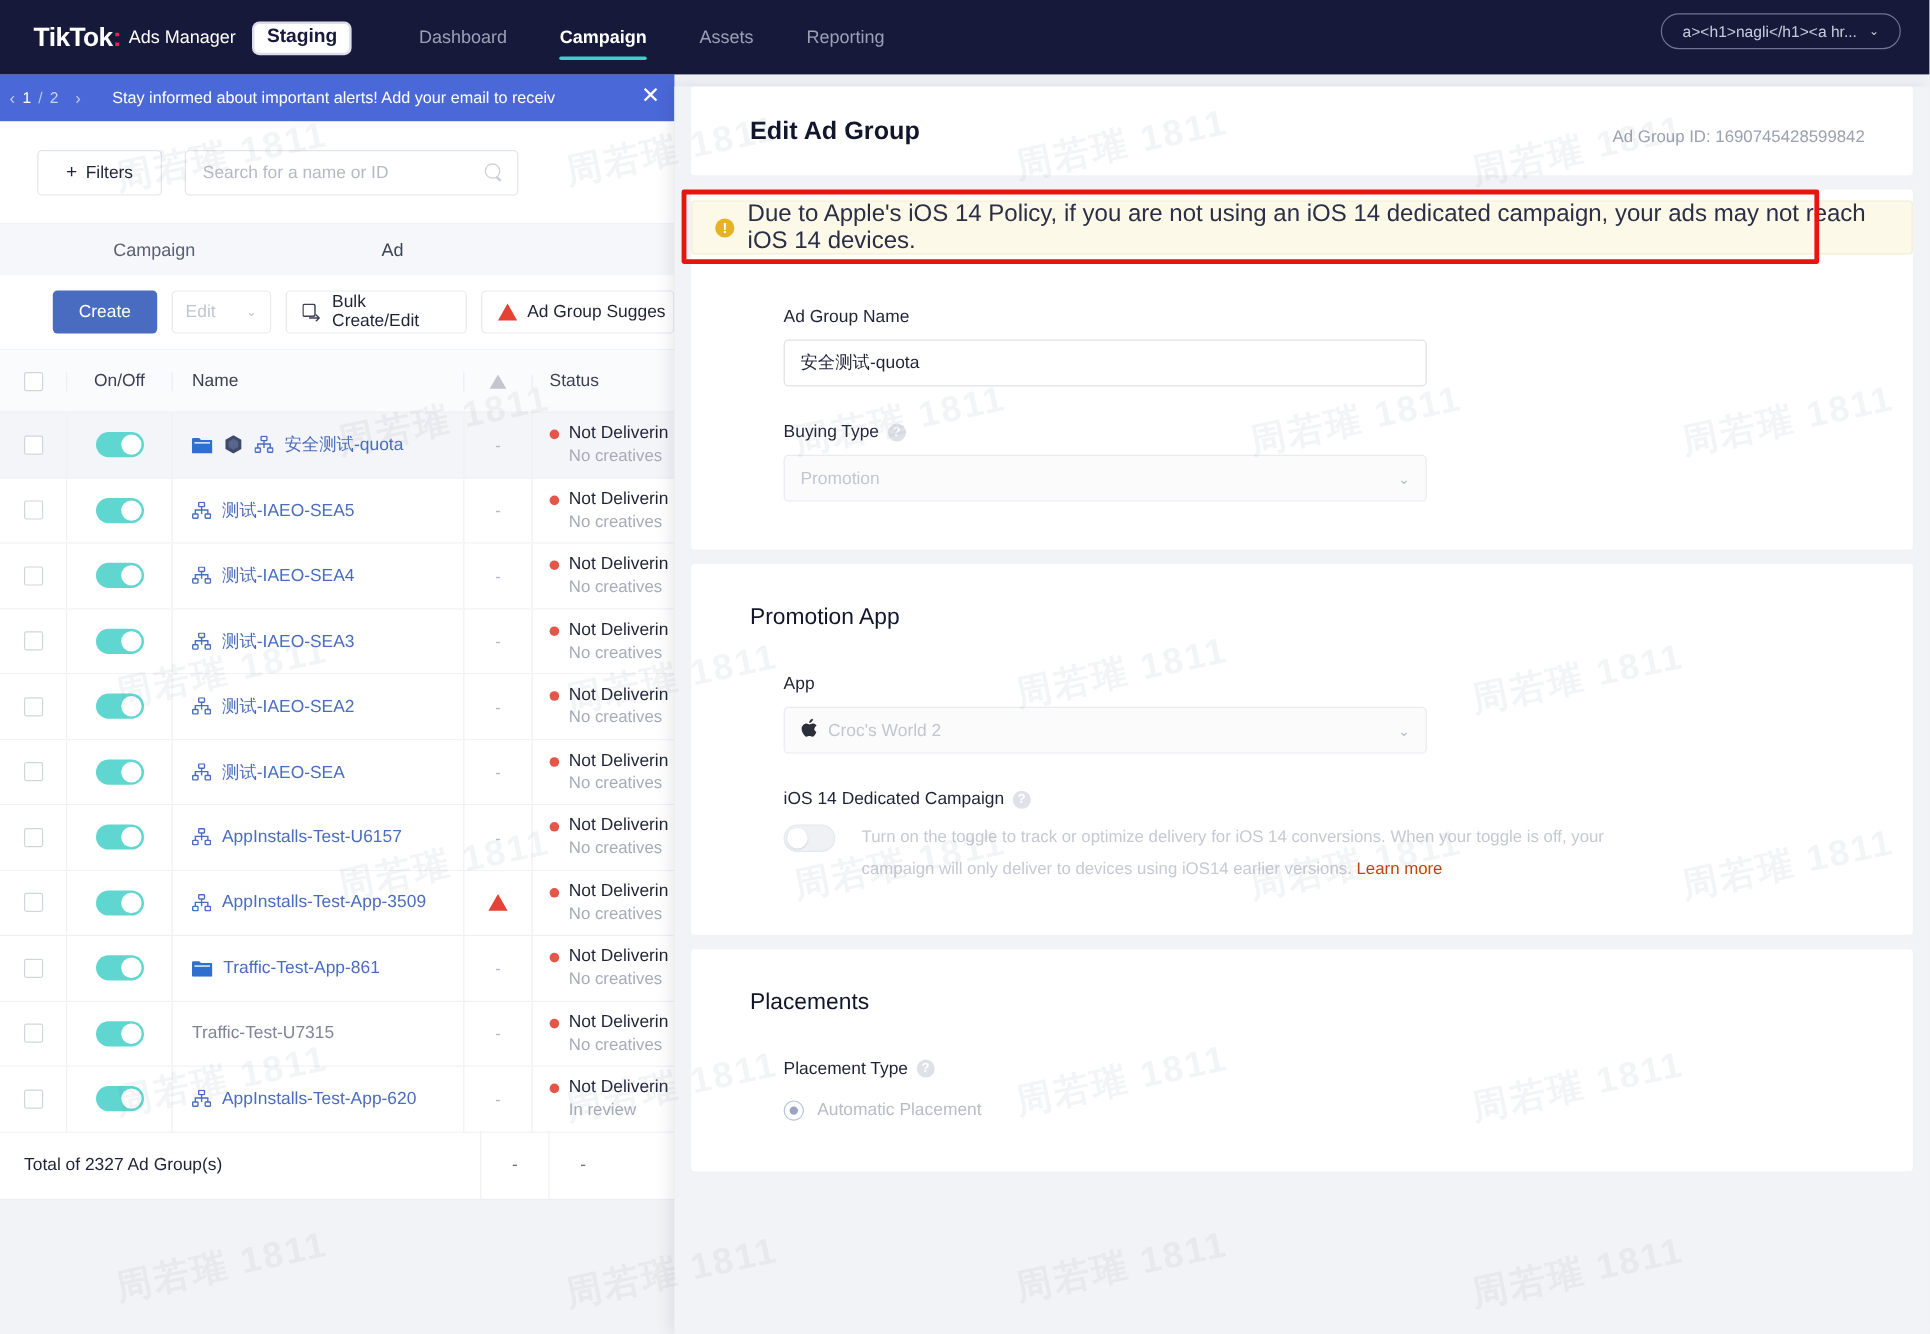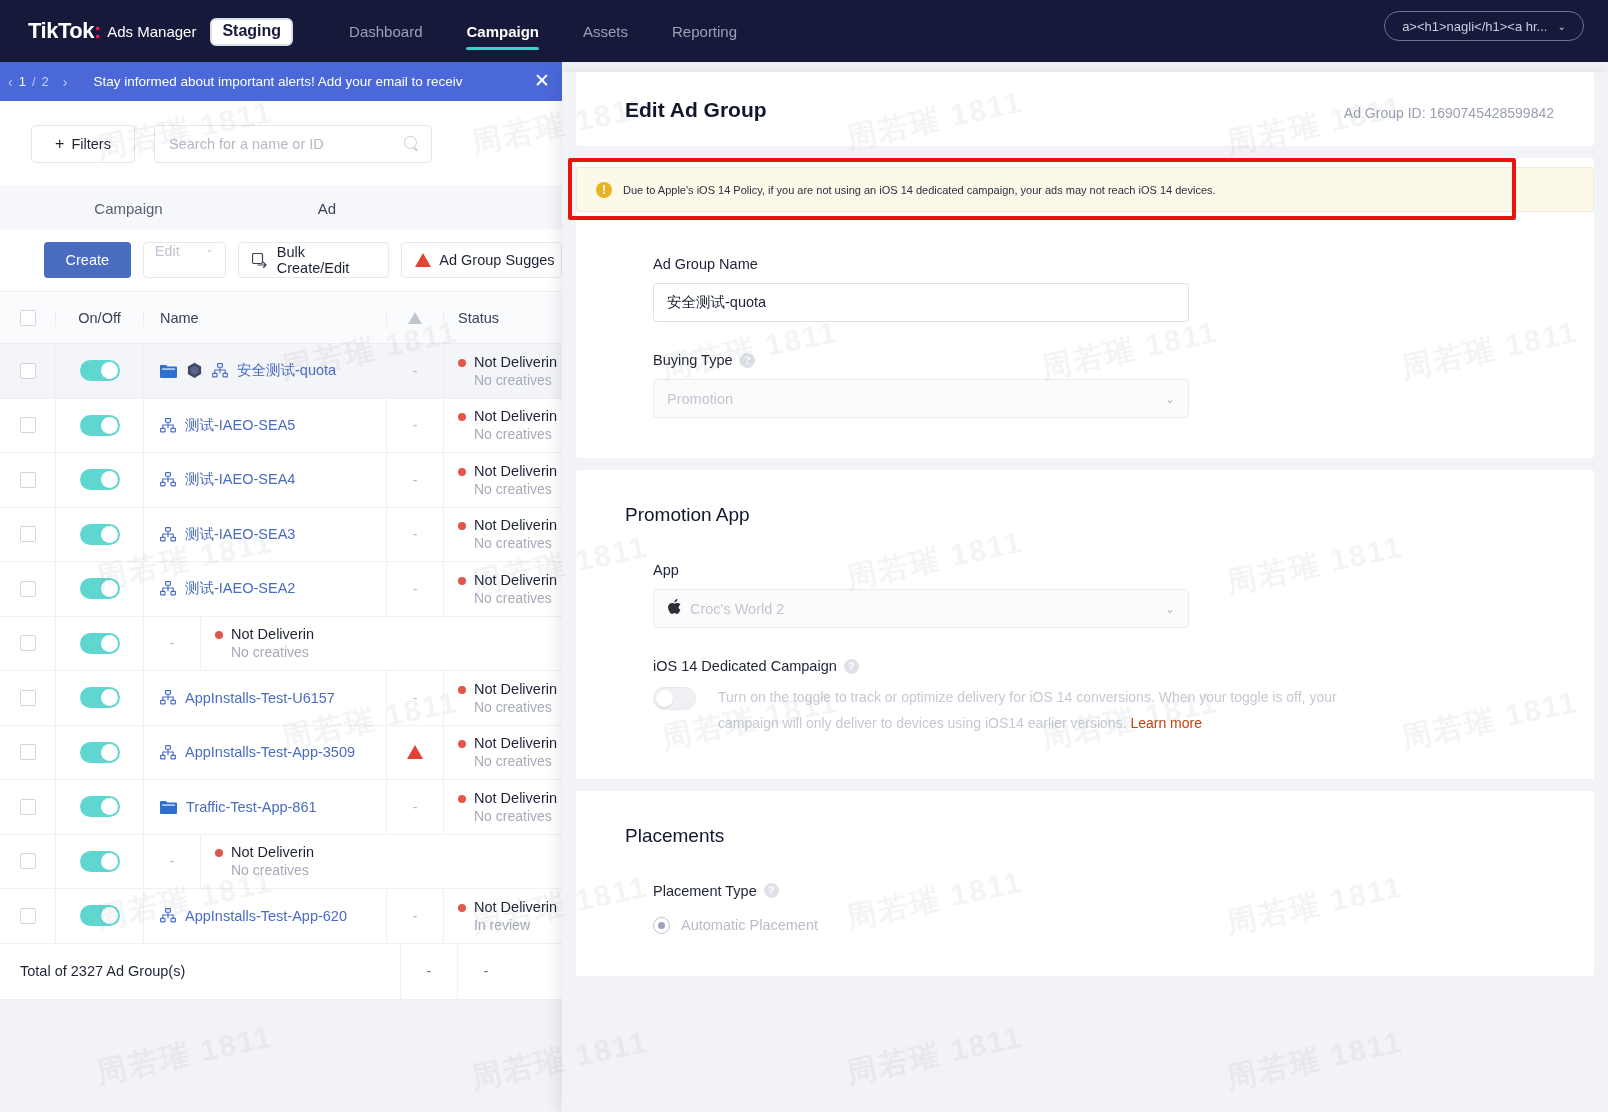--- a/index.html
+++ b/index.html
@@ -161,21 +161,21 @@
     padding-left: 28px; border-bottom: 1px solid #edeff3;
   }
   .btn-create {
     background: #4a6cc0; color: #fff; font-size: 14.5px;
     height: 36px; width: 91px; border-radius: 4px;
     display: flex; align-items: center; justify-content: center; cursor: pointer; margin-left: 16px;
   }
   .btn-edit {
     margin-left: 12px; height: 36px; width: 86px;
     border: 1px solid #e7e9ef; border-radius: 4px; background: #fff;
-    display: flex; justify-content: space-between;
+    display: flex; align-items: center; justify-content: space-between;
     padding: 0 11px; color: #c2c5d1; font-size: 14.5px; cursor: pointer;
   }
   .btn-edit .chev { font-size: 10px; }
   .btn-bulk {
     margin-left: 12px; height: 36px; padding: 0 13px;
     border: 1px solid #e7e9ef; border-radius: 4px; background: #fff;
     display: flex; align-items: center; font-size: 14.5px; color: #1f2336; cursor: pointer;
   }
   .btn-sugg {
     margin-left: 12px; height: 36px; padding: 0 13px;
@@ -279,21 +279,21 @@
     width: 1018px; height: 45px;
     background: #fdf9e8; border: 1px solid #f3ecd2; border-radius: 3px;
     display: flex; align-items: center; padding-left: 19px;
     z-index: 50;
   }
   .ios-alert .i-ico {
     width: 16px; height: 16px; border-radius: 50%; background: #e6b422;
     color: #fff; font-size: 12px; font-weight: 700; text-align: center; line-height: 16px;
     margin-right: 11px; flex: 0 0 auto;
   }
-  .ios-alert .i-txt { font-size: 11px; color: #2a2f45; }
+  .ios-alert .i-txt { font-size: 20px; color: #2a2f45; }
 
   .card.body1 { padding: 98px 0 40px 0; }
   .card.body2 { padding: 34px 0 42px 0; }
   .card.body3 { padding: 34px 0 42px 0; }
   .sec-title { font-size: 19px; color: #12162c; padding-left: 49px; margin-bottom: 36px; }
   .fld { padding-left: 77px; }
   .fld-label { font-size: 14.5px; color: #1f2336; margin-bottom: 11px; display:flex; align-items:center;}
   .qmark {
     display: inline-block; width: 15px; height: 15px; border-radius: 50%;
     background: #dfe1e8; color: #ffffff; font-size: 11px; text-align: center;
@@ -574,47 +574,30 @@
               </div>
             </div>
           </div>
           <div class="trow">
             <div class="c-check">
               <div class="chk"></div>
             </div>
             <div class="c-onoff">
               <div class="toggle"></div>
             </div>
-            <div class="c-warn">
-              <span class="dash">-</span>
-            </div>
-            <div class="c-status">
-              <div class="status-wrap">
-                <span class="dot"></span>
-                <span><span class="st-main">Not Deliverin</span><br><span class="st-sub">No creatives</span></span>
-              </div>
-            </div>
-          </div>
-          <div class="trow">
-            <div class="c-check">
-              <div class="chk"></div>
-            </div>
-            <div class="c-onoff">
-              <div class="toggle"></div>
-            </div>
             <div class="c-name">
               <span class="ico">
                 <svg class="org-ico" viewBox="0 0 16 15">
                   <rect x="5.6" y="0.6" width="4.8" height="3.6" rx="0.6" fill="none" stroke="#4a6cc0" stroke-width="1.15"></rect>
                   <rect x="0.6" y="10.3" width="4.4" height="3.6" rx="0.6" fill="none" stroke="#4a6cc0" stroke-width="1.15"></rect>
                   <rect x="11" y="10.3" width="4.4" height="3.6" rx="0.6" fill="none" stroke="#4a6cc0" stroke-width="1.15"></rect>
                   <path d="M8 4.4V7M2.8 10.3V7h10.4v3.3M8 7v3.3" fill="none" stroke="#4a6cc0" stroke-width="1.15"></path>
                 </svg>
               </span>
-              <span class="name-link">AppInstalls-Test-U6157</span>
+              <span class="name-link">测试-IAEO-SEA</span>
             </div>
             <div class="c-warn">
               <span class="dash">-</span>
             </div>
             <div class="c-status">
               <div class="status-wrap">
                 <span class="dot"></span>
                 <span><span class="st-main">Not Deliverin</span><br><span class="st-sub">No creatives</span></span>
               </div>
             </div>
@@ -628,20 +611,48 @@
             </div>
             <div class="c-name">
               <span class="ico">
                 <svg class="org-ico" viewBox="0 0 16 15">
                   <rect x="5.6" y="0.6" width="4.8" height="3.6" rx="0.6" fill="none" stroke="#4a6cc0" stroke-width="1.15"></rect>
                   <rect x="0.6" y="10.3" width="4.4" height="3.6" rx="0.6" fill="none" stroke="#4a6cc0" stroke-width="1.15"></rect>
                   <rect x="11" y="10.3" width="4.4" height="3.6" rx="0.6" fill="none" stroke="#4a6cc0" stroke-width="1.15"></rect>
                   <path d="M8 4.4V7M2.8 10.3V7h10.4v3.3M8 7v3.3" fill="none" stroke="#4a6cc0" stroke-width="1.15"></path>
                 </svg>
               </span>
+              <span class="name-link">AppInstalls-Test-U6157</span>
+            </div>
+            <div class="c-warn">
+              <span class="dash">-</span>
+            </div>
+            <div class="c-status">
+              <div class="status-wrap">
+                <span class="dot"></span>
+                <span><span class="st-main">Not Deliverin</span><br><span class="st-sub">No creatives</span></span>
+              </div>
+            </div>
+          </div>
+          <div class="trow">
+            <div class="c-check">
+              <div class="chk"></div>
+            </div>
+            <div class="c-onoff">
+              <div class="toggle"></div>
+            </div>
+            <div class="c-name">
+              <span class="ico">
+                <svg class="org-ico" viewBox="0 0 16 15">
+                  <rect x="5.6" y="0.6" width="4.8" height="3.6" rx="0.6" fill="none" stroke="#4a6cc0" stroke-width="1.15"></rect>
+                  <rect x="0.6" y="10.3" width="4.4" height="3.6" rx="0.6" fill="none" stroke="#4a6cc0" stroke-width="1.15"></rect>
+                  <rect x="11" y="10.3" width="4.4" height="3.6" rx="0.6" fill="none" stroke="#4a6cc0" stroke-width="1.15"></rect>
+                  <path d="M8 4.4V7M2.8 10.3V7h10.4v3.3M8 7v3.3" fill="none" stroke="#4a6cc0" stroke-width="1.15"></path>
+                </svg>
+              </span>
               <span class="name-link">AppInstalls-Test-App-3509</span>
             </div>
             <div class="c-warn">
               <span class="tri-red"></span>
             </div>
             <div class="c-status">
               <div class="status-wrap">
                 <span class="dot"></span>
                 <span><span class="st-main">Not Deliverin</span><br><span class="st-sub">No creatives</span></span>
               </div>
@@ -672,20 +683,23 @@
                 <span><span class="st-main">Not Deliverin</span><br><span class="st-sub">No creatives</span></span>
               </div>
             </div>
           </div>
           <div class="trow">
             <div class="c-check">
               <div class="chk"></div>
             </div>
             <div class="c-onoff">
               <div class="toggle"></div>
+            </div>
+            <div class="c-name">
+              <span class="name-plain">Traffic-Test-U7315</span>
             </div>
             <div class="c-warn">
               <span class="dash">-</span>
             </div>
             <div class="c-status">
               <div class="status-wrap">
                 <span class="dot"></span>
                 <span><span class="st-main">Not Deliverin</span><br><span class="st-sub">No creatives</span></span>
               </div>
             </div>

